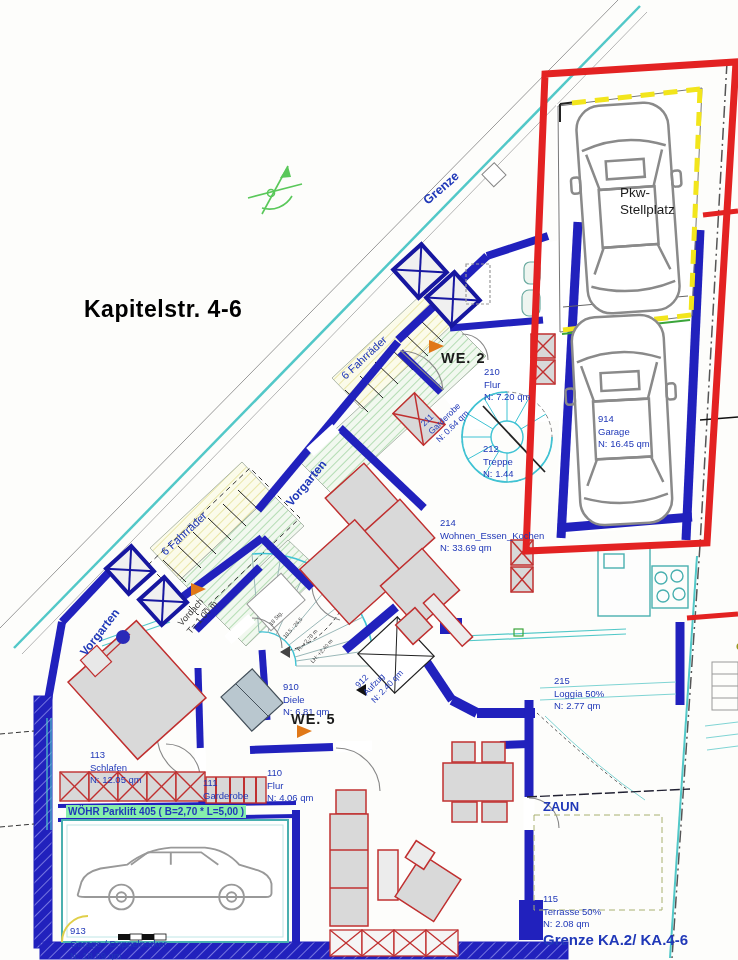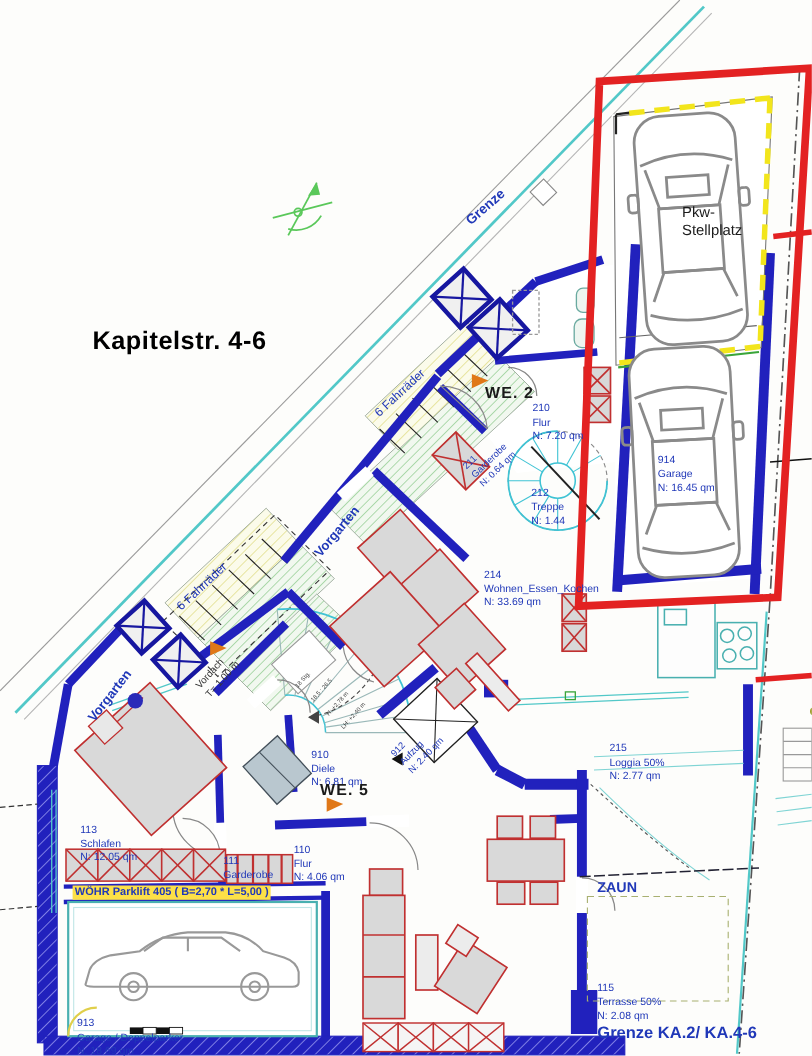--- a/index.html
+++ b/index.html
@@ -457,36 +457,36 @@
 </div>
 <div class="lbl small-rot rot" style="left:338px;top:668px;transform:rotate(-46deg);">
   <div>912</div><div>Aufzug</div><div>N: 2.40 qm</div>
 </div>
 <div class="lbl" style="left:267px;top:742px;">
   <div>110</div><div>Flur</div><div>N: 4.06 qm</div>
 </div>
 <div class="lbl" style="left:203px;top:752px;">
   <div>111</div><div>Garderobe</div><div></div>
 </div>
-<div class="lbl" style="left:73px;top:724px;">
+<div class="lbl" style="left:90px;top:724px;">
   <div>113</div><div>Schlafen</div><div>N: 12.05 qm</div>
 </div>
 <div class="lbl" style="left:543px;top:868px;">
   <div>115</div><div>Terrasse 50%</div><div>N: 2.08 qm</div>
 </div>
 <div class="lbl" style="left:70px;top:900px;">
   <div>913</div><div>Garage / Doppelparker</div><div>N: 18.69 qm</div>
 </div>
 
 <div class="lbl unit" style="left:441px;top:349px;">WE. 2</div>
 <div class="lbl unit" style="left:291px;top:710px;">WE. 5</div>
 
 <div class="lbl blue-bold" style="left:543px;top:798px;font-size:13px;">ZAUN</div>
 <div class="lbl blue-bold" style="left:543px;top:930px;font-size:15px;">Grenze KA.2/ KA.4-6</div>
-<div class="lbl blue-bold" style="left:66px;top:805px;font-size:10px;background:#fde047;padding:0 2px;">WÖHR Parklift 405 ( B=2,70 * L=5,00 )</div>
+<div class="lbl blue-bold" style="left:66px;top:805px;font-size:10px;background:#86efac;padding:0 2px;">WÖHR Parklift 405 ( B=2,70 * L=5,00 )</div>
 <div class="lbl olive" style="left:692px;top:638px;padding-left:44px;">eg.</div>
 
 <div class="lbl blue-bold rot" style="left:283px;top:500px;transform:rotate(-50deg);font-size:12px;">Vorgarten</div>
 <div class="lbl blue-bold rot" style="left:77px;top:650px;transform:rotate(-52deg);font-size:12px;">Vorgarten</div>
 <div class="lbl rot" style="left:338px;top:372px;transform:rotate(-43deg);font-size:11px;">6 Fahrräder</div>
 <div class="lbl rot" style="left:158px;top:548px;transform:rotate(-43deg);font-size:11px;">6 Fahrräder</div>
 <div class="lbl rot" style="left:158px;top:605px;transform:rotate(-48deg);font-size:9px;color:#333;">
   <div>Vordach</div><div>T= 1.00 m</div>
 </div>
 

